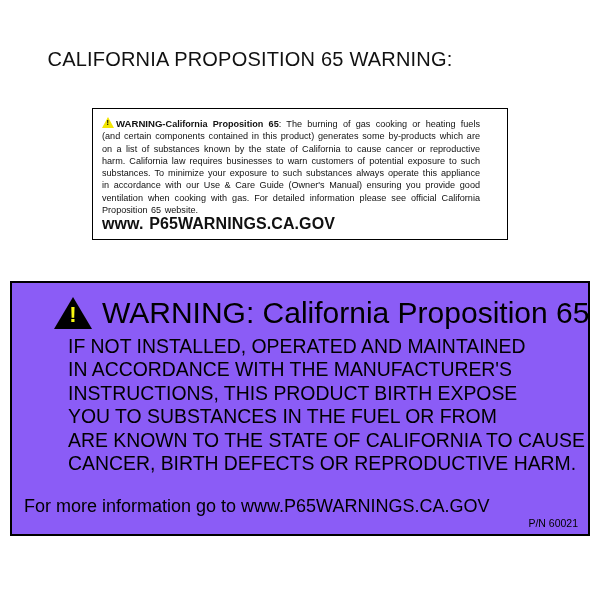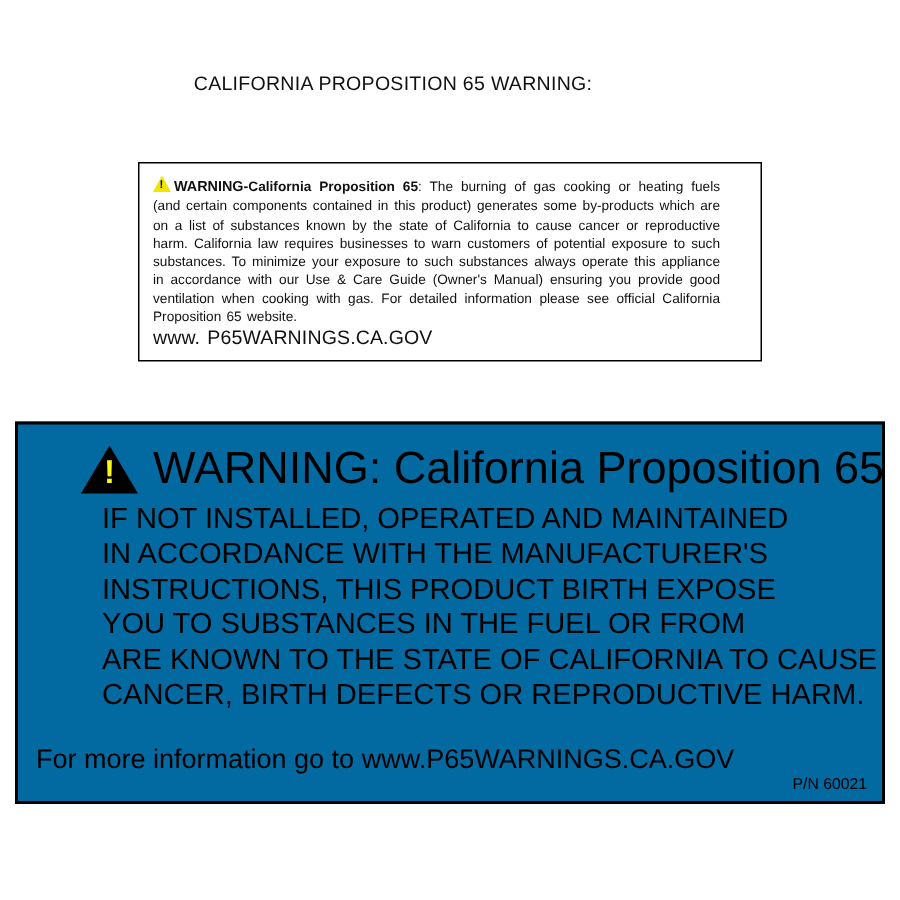--- a/index.html
+++ b/index.html
@@ -17,25 +17,25 @@
   .page {
     position: relative;
     width: 600px;
     height: 600px;
     background: #ffffff;
   }
 
   
   .heading {
     position: absolute;
-    left: 16px;
+    left: 4px;
     top: 48px;
     width: 492px;
     text-align: center;
-    font-size: 13px;
+    font-size: 20px;
     letter-spacing: 0.2px;
     color: #111111;
     font-family: "Liberation Sans", sans-serif;
   }
 
   
   .white-box {
     position: absolute;
     left: 92px;
     top: 108px;
@@ -79,35 +79,35 @@
   .wb-strong {
     font-weight: bold;
     font-size: 9.6px;
   }
   .wb-sub {
     font-weight: bold;
     font-size: 9.1px;
   }
   .wb-url {
     display: block;
-    font-weight: normal;
-    font-size: 13px;
+    font-weight: bold;
+    font-size: 16px;
     margin-top: 2px;
     letter-spacing: 0.1px;
   }
 
   
   .yellow-box {
     position: absolute;
     left: 10px;
     top: 281px;
     width: 580px;
     height: 255px;
     box-sizing: border-box;
-    background: #0369a1;
+    background: #8b5cf6;
     border: 2px solid #000000;
     padding: 10px 12px 6px 12px;
   }
   .yb-title-row {
     display: flex;
     align-items: center;
     gap: 10px;
     padding-left: 30px;
     margin-top: 4px;
   }

